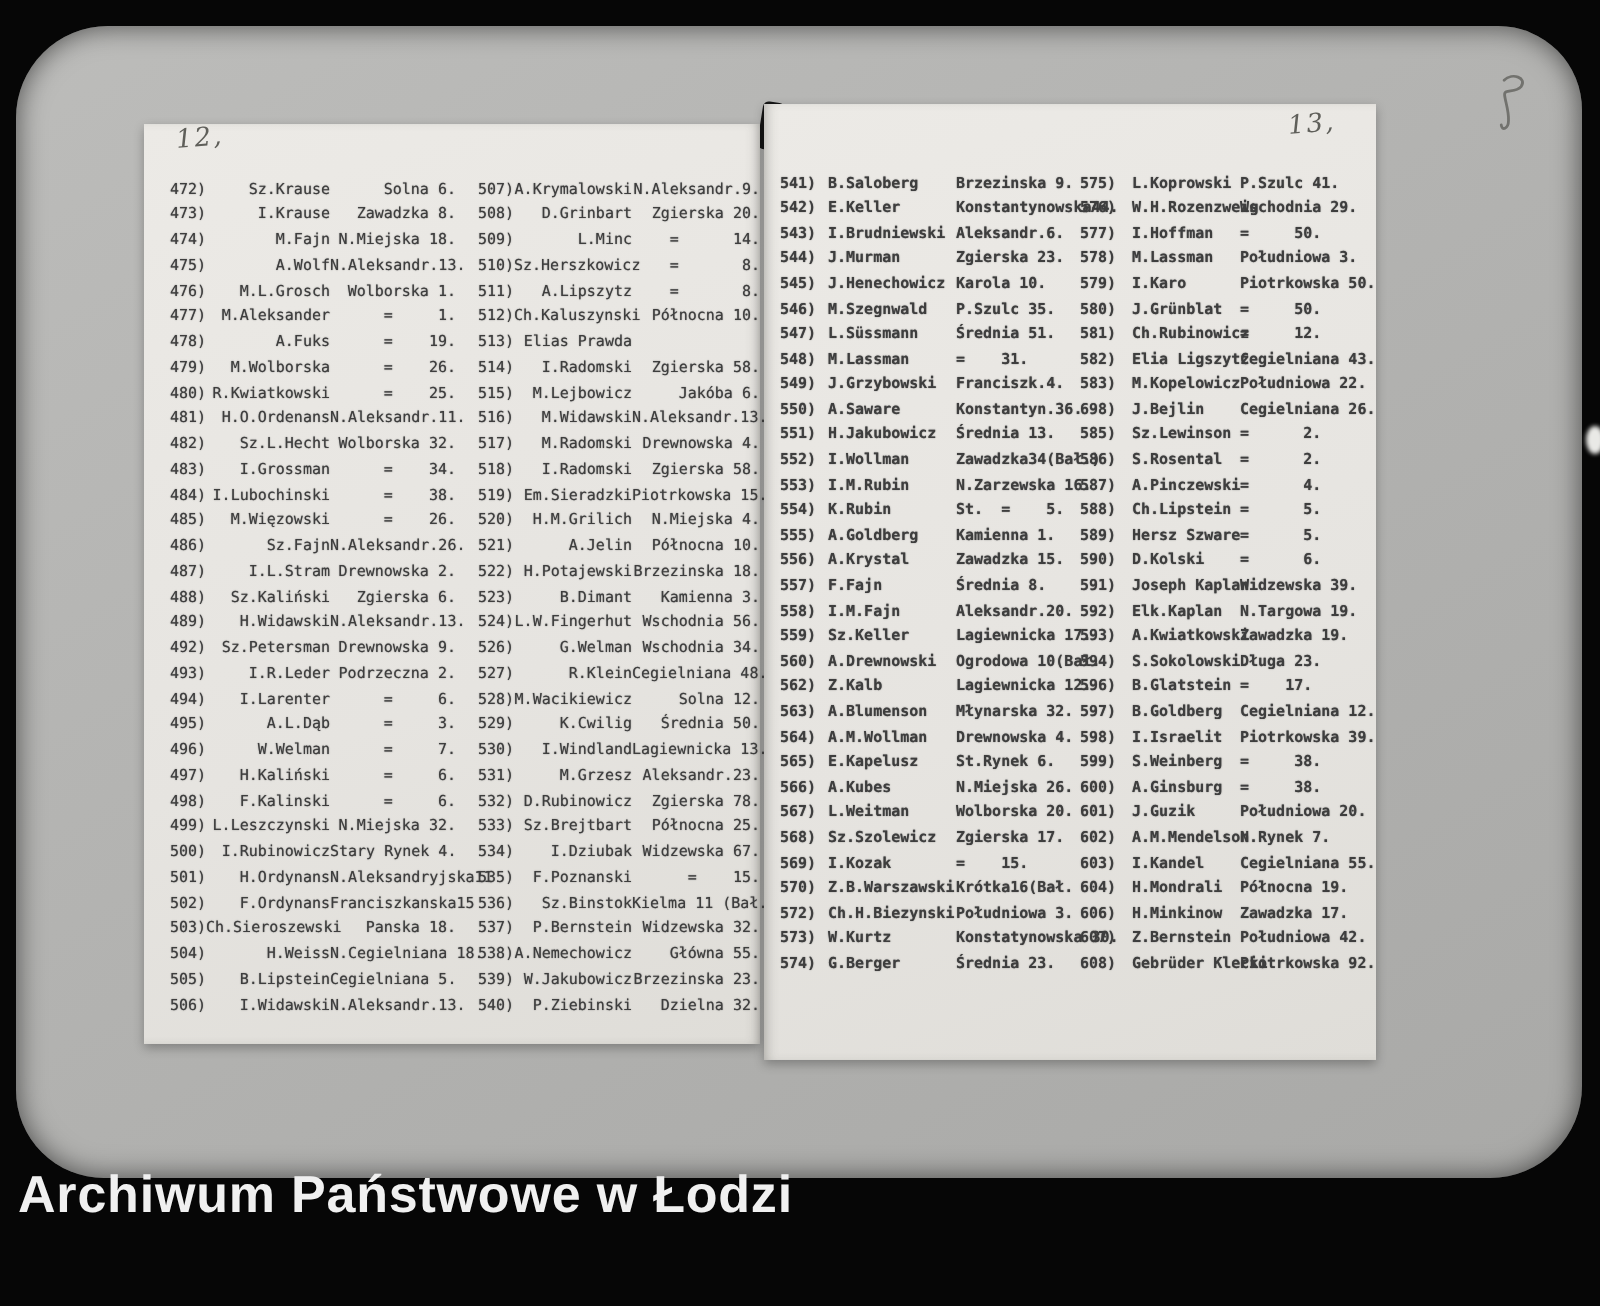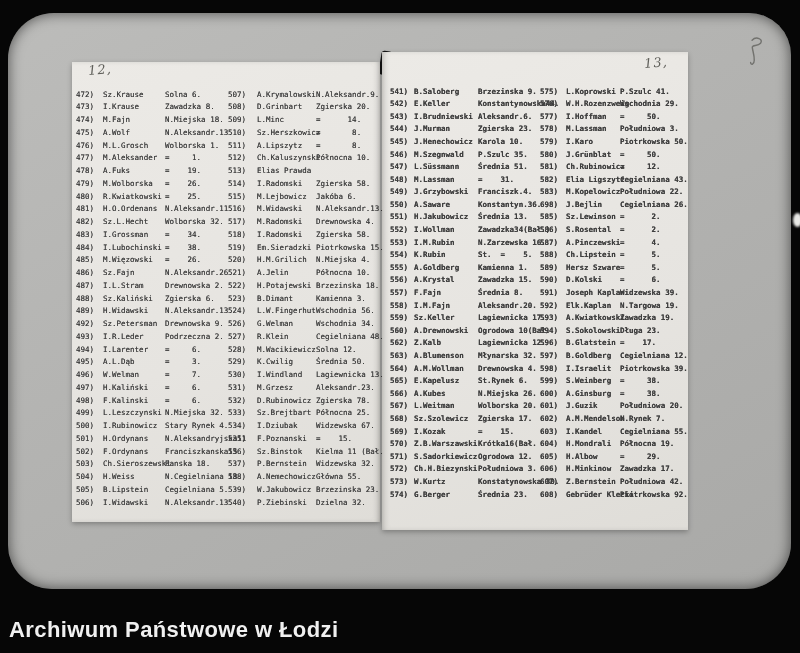--- a/index.html
+++ b/index.html
@@ -30,21 +30,21 @@
   }
   .page-right{
     left:382px;top:52px;width:306px;height:478px;
     padding:33px 0 0 8px;box-sizing:border-box;
     box-shadow:0 2px 5px rgba(0,0,0,0.28), inset 4px 0 7px -4px rgba(60,60,55,0.45);
     --pitch:12.6px;
   }
   .row{
     display:grid;height:var(--pitch);align-items:center;white-space:pre;
   }
-  .page-left .row{grid-template-columns:27px 62px 63px 29px 59px auto;}
+  .page-left .row{grid-template-columns:27px 62px 63px 29px 59px auto;text-align:right;}
   .page-right .row{grid-template-columns:24px 64px 62px 26px 54px auto;font-weight:bold;}
   .cell{display:block;overflow:visible;}
   .handwritten{
     position:absolute;
     font-family:"DejaVu Serif",serif;font-style:italic;
     font-size:13px;color:#5f5f5a;
     transform:rotate(-5deg);
     text-shadow:none;letter-spacing:1px;
   }
   .hw-left{left:16px;top:1px;}
@@ -54,23 +54,23 @@
     background:#161616;border-radius:3px;transform:rotate(9deg);
   }
   .paraph{
     position:absolute;left:733px;top:22px;width:26px;height:36px;
   }
   .edge-blob{
     position:absolute;left:785px;top:200px;width:9px;height:14px;
     background:#e9e9e6;border-radius:50%;filter:blur(1px);
   }
   .caption{
-    position:absolute;left:9px;top:617px;
+    position:absolute;left:9px;top:582px;
     font-family:"Liberation Sans","DejaVu Sans",sans-serif;
-    font-weight:bold;font-size:22px;color:#f0f0f0;letter-spacing:0.4px;
+    font-weight:bold;font-size:26px;color:#f0f0f0;letter-spacing:0.4px;
   }
 </style>
 </head>
 <body>
 
 <div class="scan-card">
   <svg class="paraph" viewBox="0 0 26 36">
     <path d="M8,6 C11,1 19,2 17,7 C15,11 9,10 10,13 C11,16 14,20 15,25 C16,29 13,31 12,28" fill="none" stroke="#72726e" stroke-width="1.4" stroke-linecap="round" transform="rotate(14 13 18)"></path>
   </svg>
   <div class="edge-blob"></div>
@@ -141,20 +141,19 @@
       <div class="row"><span class="cell c0">560)</span><span class="cell c1">A.Drewnowski</span><span class="cell c2">Ogrodowa 10(Bał.</span><span class="cell c3">594)</span><span class="cell c4">S.Sokolowski</span><span class="cell c5">Długa 23.</span></div>
       <div class="row"><span class="cell c0">562)</span><span class="cell c1">Z.Kalb</span><span class="cell c2">Lagiewnicka 12.</span><span class="cell c3">596)</span><span class="cell c4">B.Glatstein</span><span class="cell c5">=    17.</span></div>
       <div class="row"><span class="cell c0">563)</span><span class="cell c1">A.Blumenson</span><span class="cell c2">Młynarska 32.</span><span class="cell c3">597)</span><span class="cell c4">B.Goldberg</span><span class="cell c5">Cegielniana 12.</span></div>
       <div class="row"><span class="cell c0">564)</span><span class="cell c1">A.M.Wollman</span><span class="cell c2">Drewnowska 4.</span><span class="cell c3">598)</span><span class="cell c4">I.Israelit</span><span class="cell c5">Piotrkowska 39.</span></div>
       <div class="row"><span class="cell c0">565)</span><span class="cell c1">E.Kapelusz</span><span class="cell c2">St.Rynek 6.</span><span class="cell c3">599)</span><span class="cell c4">S.Weinberg</span><span class="cell c5">=     38.</span></div>
       <div class="row"><span class="cell c0">566)</span><span class="cell c1">A.Kubes</span><span class="cell c2">N.Miejska 26.</span><span class="cell c3">600)</span><span class="cell c4">A.Ginsburg</span><span class="cell c5">=     38.</span></div>
       <div class="row"><span class="cell c0">567)</span><span class="cell c1">L.Weitman</span><span class="cell c2">Wolborska 20.</span><span class="cell c3">601)</span><span class="cell c4">J.Guzik</span><span class="cell c5">Południowa 20.</span></div>
       <div class="row"><span class="cell c0">568)</span><span class="cell c1">Sz.Szolewicz</span><span class="cell c2">Zgierska 17.</span><span class="cell c3">602)</span><span class="cell c4">A.M.Mendelson</span><span class="cell c5">N.Rynek 7.</span></div>
       <div class="row"><span class="cell c0">569)</span><span class="cell c1">I.Kozak</span><span class="cell c2">=    15.</span><span class="cell c3">603)</span><span class="cell c4">I.Kandel</span><span class="cell c5">Cegielniana 55.</span></div>
       <div class="row"><span class="cell c0">570)</span><span class="cell c1">Z.B.Warszawski</span><span class="cell c2">Krótka16(Bał.</span><span class="cell c3">604)</span><span class="cell c4">H.Mondrali</span><span class="cell c5">Północna 19.</span></div>
-      <div class="row"><span class="cell c0">571)</span><span class="cell c1">S.Sadorkiewicz</span><span class="cell c2">Ogrodowa 12.</span><span class="cell c3">605)</span><span class="cell c4">H.Albow</span><span class="cell c5">=     29.</span></div>
       <div class="row"><span class="cell c0">572)</span><span class="cell c1">Ch.H.Biezynski</span><span class="cell c2">Południowa 3.</span><span class="cell c3">606)</span><span class="cell c4">H.Minkinow</span><span class="cell c5">Zawadzka 17.</span></div>
       <div class="row"><span class="cell c0">573)</span><span class="cell c1">W.Kurtz</span><span class="cell c2">Konstatynowska 30.</span><span class="cell c3">607)</span><span class="cell c4">Z.Bernstein</span><span class="cell c5">Południowa 42.</span></div>
       <div class="row"><span class="cell c0">574)</span><span class="cell c1">G.Berger</span><span class="cell c2">Średnia 23.</span><span class="cell c3">608)</span><span class="cell c4">Gebrüder Klecki</span><span class="cell c5">Piotrkowska 92.</span></div>
     </div>
 </div>
 
 <div class="caption">Archiwum Państwowe w Łodzi</div>
 
 </body></html>

